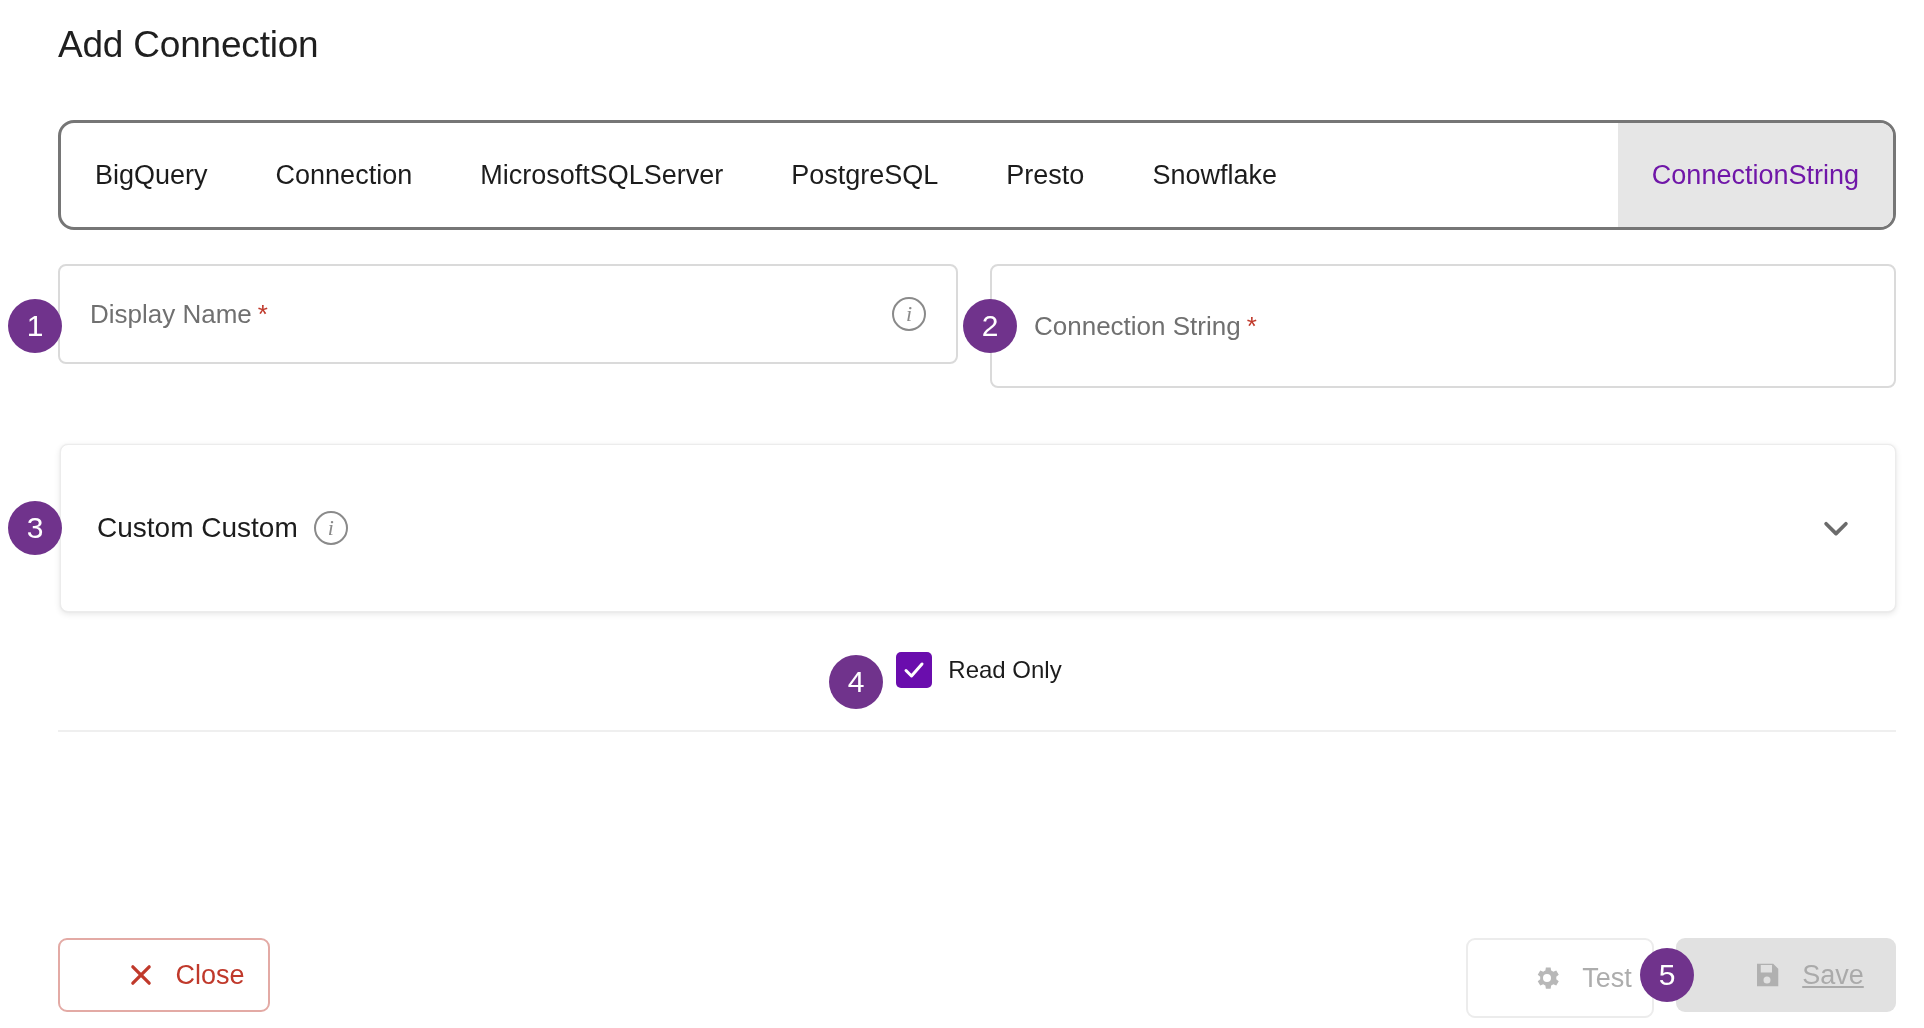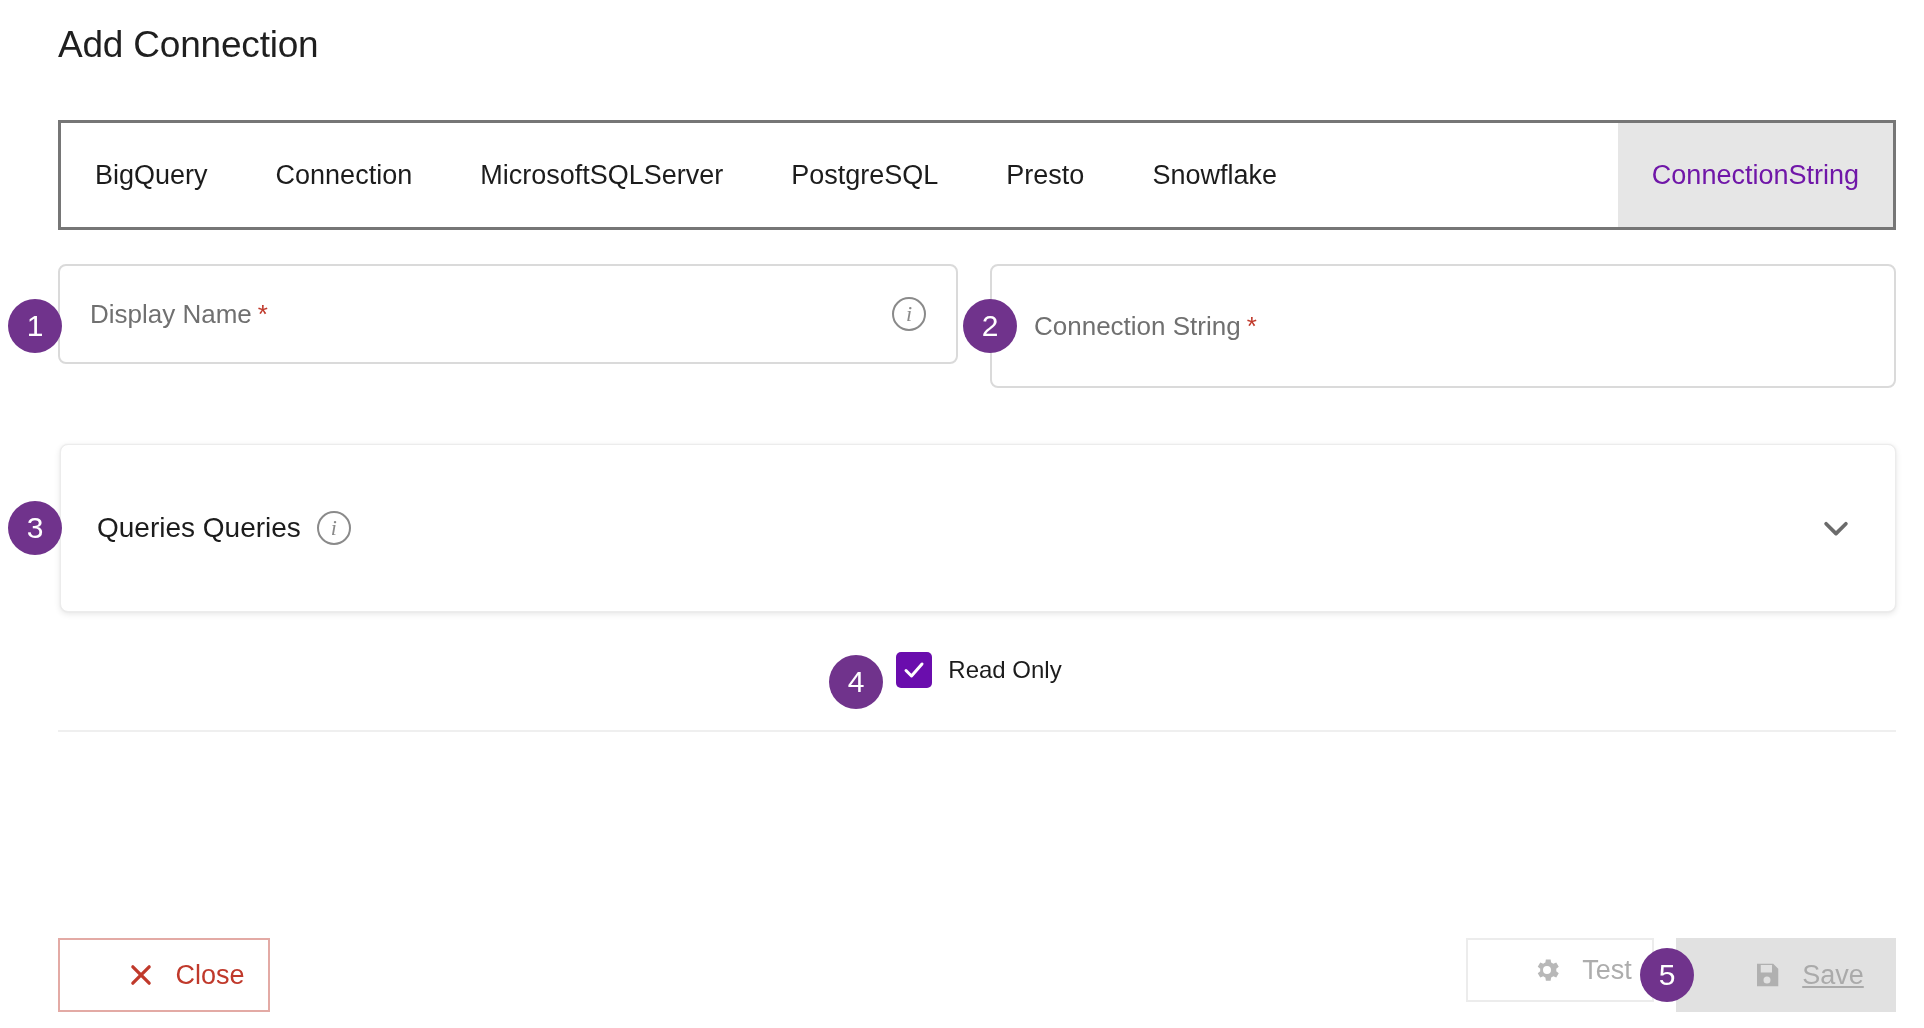--- a/index.html
+++ b/index.html
@@ -32,21 +32,21 @@
   }
 
   
   .tabbar {
     position: absolute;
     left: 58px;
     top: 120px;
     width: 1838px;
     height: 110px;
     border: 3px solid #767676;
-    border-radius: 0;
+    border-radius: 16px;
     display: flex;
     align-items: stretch;
     overflow: hidden;
     background: #ffffff;
   }
   .tab {
     flex: 0 0 auto;
     display: flex;
     align-items: center;
     justify-content: center;
@@ -185,39 +185,39 @@
     background: #efefef;
   }
 
   
   .btn {
     position: absolute;
     display: flex;
     align-items: center;
     justify-content: center;
     gap: 20px;
-    border-radius: 0;
+    border-radius: 9px;
     font-size: 27px;
     cursor: pointer;
     background: #ffffff;
     padding-left: 44px;
   }
   #btn-close {
     left: 58px;
     top: 938px;
     width: 212px;
     height: 74px;
     border: 2px solid #e3aaa5;
     color: #c0392b;
   }
   #btn-test {
     left: 1466px;
     top: 938px;
     width: 188px;
-    height: 64px;
+    height: 80px;
     border: 2px solid #ececec;
     color: #adadad;
     justify-content: center;
   }
   #btn-save {
     left: 1676px;
     top: 938px;
     width: 220px;
     height: 74px;
     border: none;
@@ -288,21 +288,21 @@
   </div>
 
   <div class="field" id="field-connection-string">
     <div class="field-label">
       <span>Connection String</span><span class="req-star">*</span>
     </div>
   </div>
 
   <div class="cq-panel">
     <div class="cq-head">
-      <span class="cq-title">Queries Queries</span>
+      <span class="cq-title">Custom Custom</span>
       <span class="info-icon">i</span>
     </div>
     <span class="cq-chevron">
       <svg width="34" height="34" viewBox="0 0 24 24" fill="none" stroke="#6b6b6b" stroke-width="2.6" stroke-linecap="round" stroke-linejoin="round">
         <polyline points="5,9 12,16 19,9"></polyline>
       </svg>
     </span>
   </div>
 
   <div class="readonly-row">

